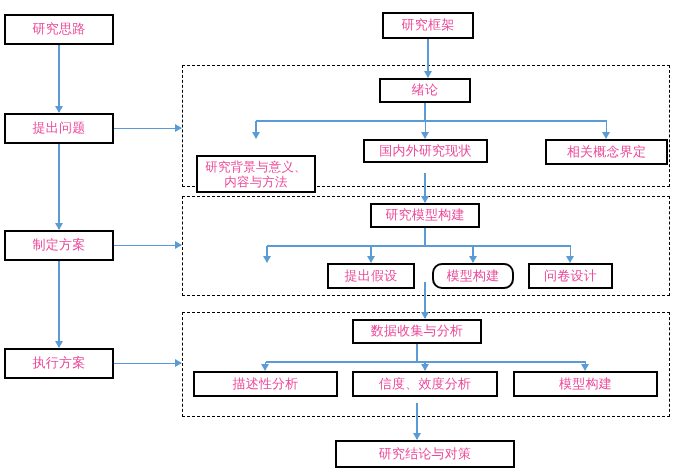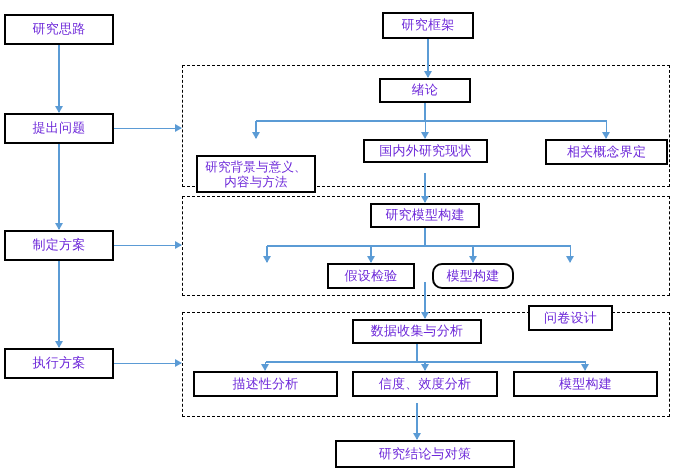--- a/index.html
+++ b/index.html
@@ -17,21 +17,21 @@
     height: 473px;
     background: #ffffff;
     overflow: hidden;
   }
   
   .node {
     position: absolute;
     box-sizing: border-box;
     border: 2px solid #000000;
     background: #ffffff;
-    color: #6d28d9;
+    color: #ec4899;
     display: flex;
     align-items: center;
     justify-content: center;
     text-align: center;
     line-height: 1.15;
     font-size: 13px;
     letter-spacing: 0.2px;
     z-index: 5;
     white-space: pre-line;
   }
@@ -92,23 +92,23 @@
 
   <div class="node" id="p-intro" style="left: 379px; top: 78px; width: 92px; height: 25px;">绪论</div>
   <div class="node" id="p-model" style="left: 370px; top: 203px; width: 110px; height: 25px;">研究模型构建</div>
   <div class="node" id="p-data" style="left: 352px; top: 319px; width: 130px; height: 25px;">数据收集与分析</div>
 
   <div class="node two-line" id="c0-0" style="left: 196px; top: 139px; width: 120px; height: 38px;">研究背景与意义、
 内容与方法</div>
   <div class="node" id="c0-1" style="left: 363px; top: 139px; width: 125px; height: 24px;">国内外研究现状</div>
   <div class="node" id="c0-2" style="left: 545px; top: 139px; width: 123px; height: 26px;">相关概念界定</div>
 
-  <div class="node" id="c1-1" style="left: 327px; top: 263px; width: 88px; height: 26px;">假设检验</div>
+  <div class="node" id="c1-1" style="left: 327px; top: 263px; width: 88px; height: 26px;">提出假设</div>
   <div class="node" id="c1-2" style="left: 432px; top: 263px; width: 82px; height: 26px; border-radius: 10px;">模型构建</div>
-  <div class="node" id="c1-3" style="left: 528px; top: 263px; width: 85px; height: 26px; margin-top: 42px;">问卷设计</div>
+  <div class="node" id="c1-3" style="left: 528px; top: 263px; width: 85px; height: 26px;">问卷设计</div>
 
   <div class="node" id="c2-0" style="left: 193px; top: 371px; width: 145px; height: 26px;">描述性分析</div>
   <div class="node" id="c2-1" style="left: 352px; top: 371px; width: 146px; height: 26px;">信度、效度分析</div>
   <div class="node" id="c2-2" style="left: 513px; top: 371px; width: 145px; height: 26px;">模型构建</div>
 
   <div id="connector-layer">
       <div class="conn v" style="left: 58.2px; top: 45px; height: 67px;"></div>
       <div class="arrow down" style="left: 54.5px; top: 106px;"></div>
       <div class="conn v" style="left: 58.2px; top: 144px; height: 85px;"></div>
       <div class="arrow down" style="left: 54.5px; top: 223px;"></div>

